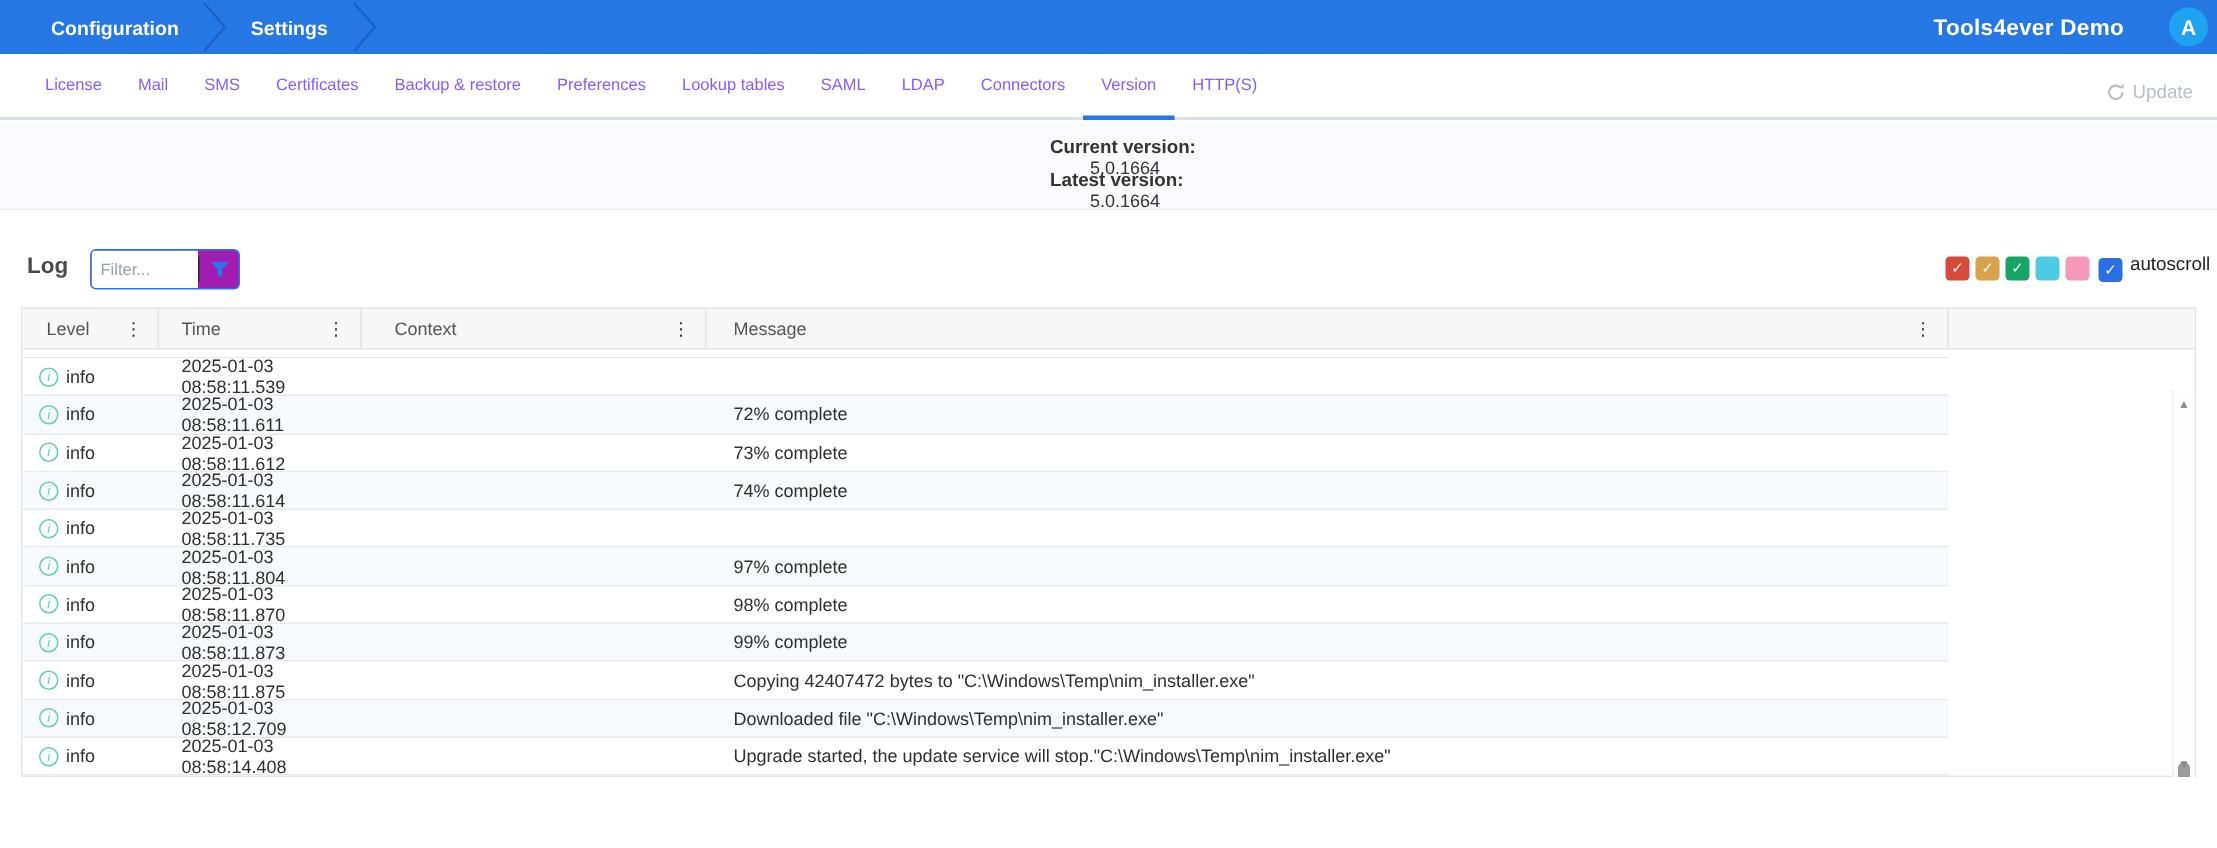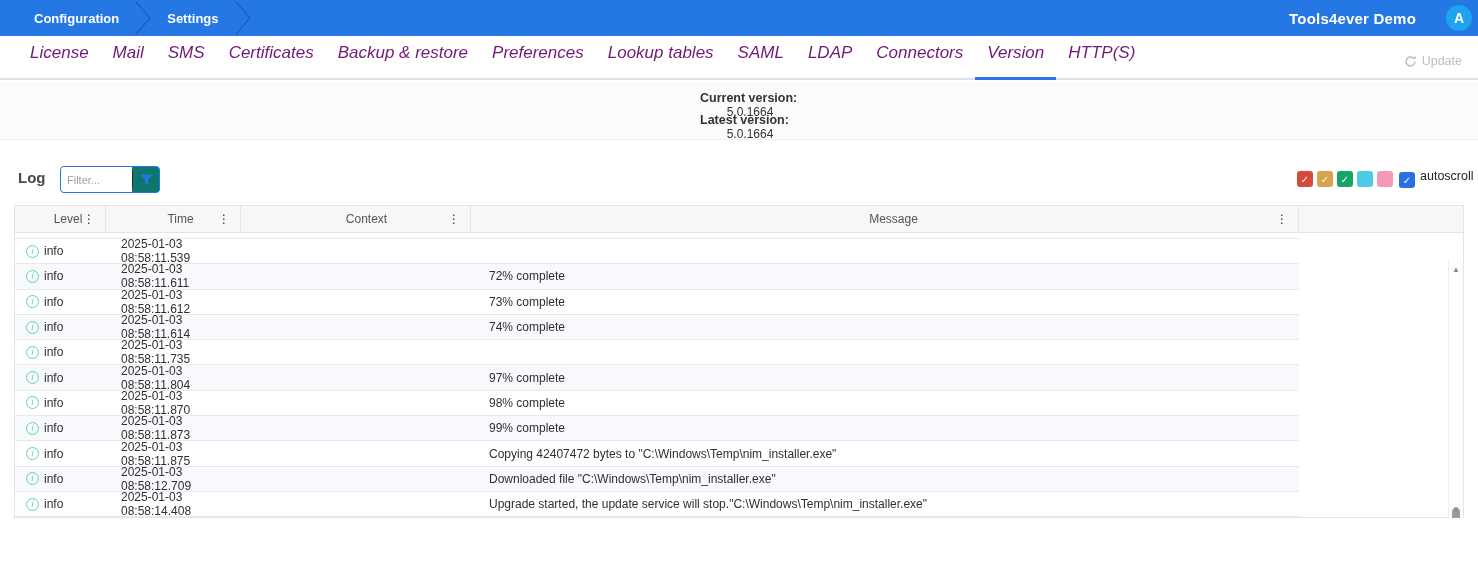--- a/index.html
+++ b/index.html
@@ -16,59 +16,59 @@
   .crumb-chevron { height:36px; width:20px; flex:0 0 auto; }
   .header-right { margin-left:auto; display:flex; align-items:center; gap:30px; padding-right:6px; }
   .brand { font-size:15px; font-weight:700; letter-spacing:.2px; }
   .avatar { width:26px; height:26px; border-radius:50%; background:#1ea3f2; color:#fff;
             font-size:14px; font-weight:700; display:flex; align-items:center; justify-content:center; }
 
   
   .tab-bar { position:absolute; left:0; top:36px; width:1478px; height:44px;
              border-bottom:2px solid #dbe0e8; background:#fff; display:flex; align-items:flex-end; }
   .tabs { display:flex; align-items:flex-end; padding-left:18px; height:100%; }
-  .tab { font-size:17px; color:#701a75; padding:0 12px 14px; cursor:pointer;
-         border-bottom:3px solid transparent; margin-bottom:-2px; white-space:nowrap;font-style:italic; }
+  .tab { font-size:11px; color:#8b5cf6; padding:0 12px 14px; cursor:pointer;
+         border-bottom:3px solid transparent; margin-bottom:-2px; white-space:nowrap; }
   .tab.active { border-bottom-color:#2776e8; font-weight:400; }
   .update-btn { margin-left:auto; margin-right:16px; margin-bottom:10px; display:flex; align-items:center;
                 gap:5px; color:#b9bdc4; font-size:12.5px; cursor:default; }
   .update-btn svg { display:block; }
 
   
   .version-section { position:absolute; left:0; top:82px; width:1478px; height:58px;
                      background:#fbfbfd; border-bottom:1px solid #eceef2; padding:9px 0 0 22px; }
   .ver-row { display:flex; height:22px; align-items:center;flex-direction:column; }
   .ver-label { width:100px; font-size:12.5px; font-weight:700; color:#333; }
   .ver-value { font-size:12px; color:#333; }
 
   
   .log-toolbar { position:absolute; left:0; top:163px; width:1478px; height:34px; }
   .log-title { position:absolute; left:18px; top:6px; font-size:15px; font-weight:700; color:#4a4a4a; }
   .filter-box { position:absolute; left:60px; top:3px; width:100px; height:27px;
-                border:1.5px solid #2776e8; border-radius:4px; background:#0f766e;
+                border:1.5px solid #2776e8; border-radius:4px; background:#a21caf;
                 display:flex; align-items:stretch; overflow:hidden; }
   .filter-input { flex:1; border:none; outline:none; font-size:11px; padding:0 6px;
                   font-family:inherit; color:#333; min-width:0; }
   .filter-input::placeholder { color:#9aa0a8; }
   .filter-caret { width:1px; background:#2b2b2b; margin:4px 0; }
   .filter-drop { width:26px; display:flex; align-items:center; justify-content:center; cursor:pointer; }
   .level-filters { position:absolute; left:1297px; top:8px; display:flex; gap:4px; }
   .lvl-box { width:16px; height:16px; border-radius:3px; color:#fff; font-size:10px; font-weight:700;
              display:flex; align-items:center; justify-content:center; cursor:pointer; }
   .autoscroll-wrap { position:absolute; left:1399px; top:6px; display:flex; align-items:flex-start; gap:5px; }
   .autoscroll-box { width:16px; height:16px; margin-top:3px; border-radius:3px; background:#2b6fe4; color:#fff;
                     font-size:10px; font-weight:700; display:flex; align-items:center; justify-content:center; cursor:pointer; }
   .autoscroll-label { font-size:12.5px; color:#222; }
 
   
   .log-table { position:absolute; left:14px; top:205px; width:1450px; height:313px;
                border:1px solid #e3e4e8; background:#fff; }
   .thead { display:flex; height:27px; background:#f7f7f8; border-bottom:1px solid #e3e4e8; }
   .th { display:flex; align-items:center; font-size:12px; color:#555; position:relative;
-        border-right:1px solid #e4e4e8;justify-content:center; }
+        border-right:1px solid #e4e4e8; }
   .th .kebab { position:absolute; right:10px; color:#333; font-family:"DejaVu Sans",sans-serif;
                font-size:12px; cursor:pointer; }
   .th-level   { width:91px;  padding-left:16px; }
   .th-time    { width:135px; padding-left:15px; }
   .th-context { width:230px; padding-left:22px; }
   .th-message { width:828px; padding-left:18px; }
   .th-filler  { flex:1; border-right:none; }
   .tbody { position:relative; height:285px; overflow:hidden; }
   .rows-region { position:absolute; left:0; top:0; width:1284px; }
   .sliver { height:6px; border-bottom:1px solid #e8e9ec; }

